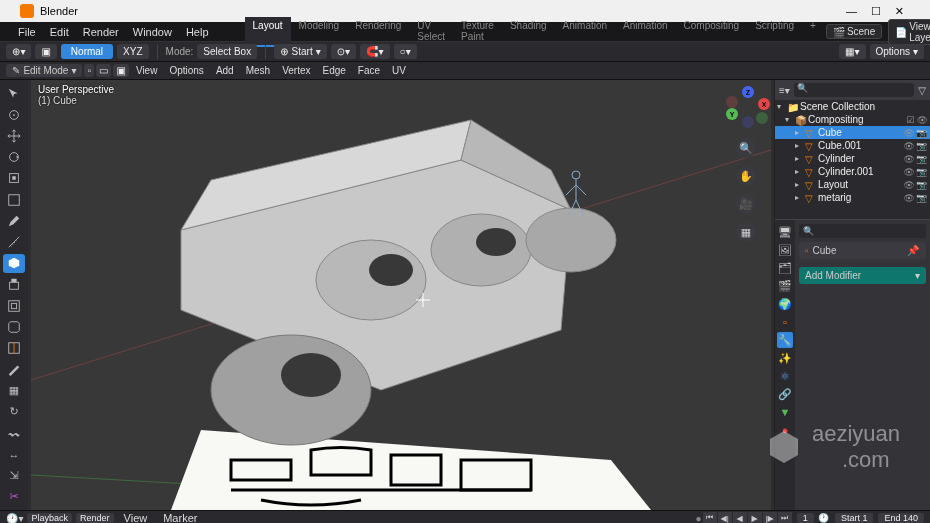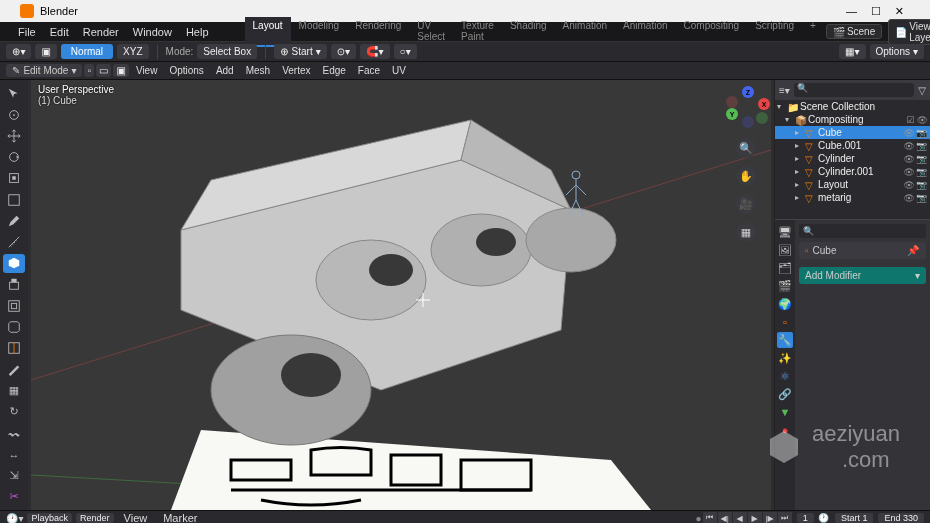--- a/index.html
+++ b/index.html
@@ -440,21 +440,21 @@
       <span style="color:#888;">●</span>
       <div class="transport-btn">⏮</div>
       <div class="transport-btn">◀|</div>
       <div class="transport-btn">◀</div>
       <div class="transport-btn">▶</div>
       <div class="transport-btn">|▶</div>
       <div class="transport-btn">⏭</div>
       <div class="frame-field">1</div>
       <span style="font-size:9px;margin-left:4px;">🕐</span>
       <div class="frame-field"><span>Start</span> <span>1</span></div>
-      <div class="frame-field"><span>End</span> <span>330</span></div>
+      <div class="frame-field"><span>End</span> <span>140</span></div>
     </div>
   </div>
 
 </div>
 
 <div class="watermark">
   <svg viewBox="0 0 40 40">
       <path fill="#fff" d="M20 4l14 8v16l-14 8-14-8V12z M20 10l8 5v10l-8 5-8-5V15z" opacity="0.9"></path>
     </svg>
   <div>

